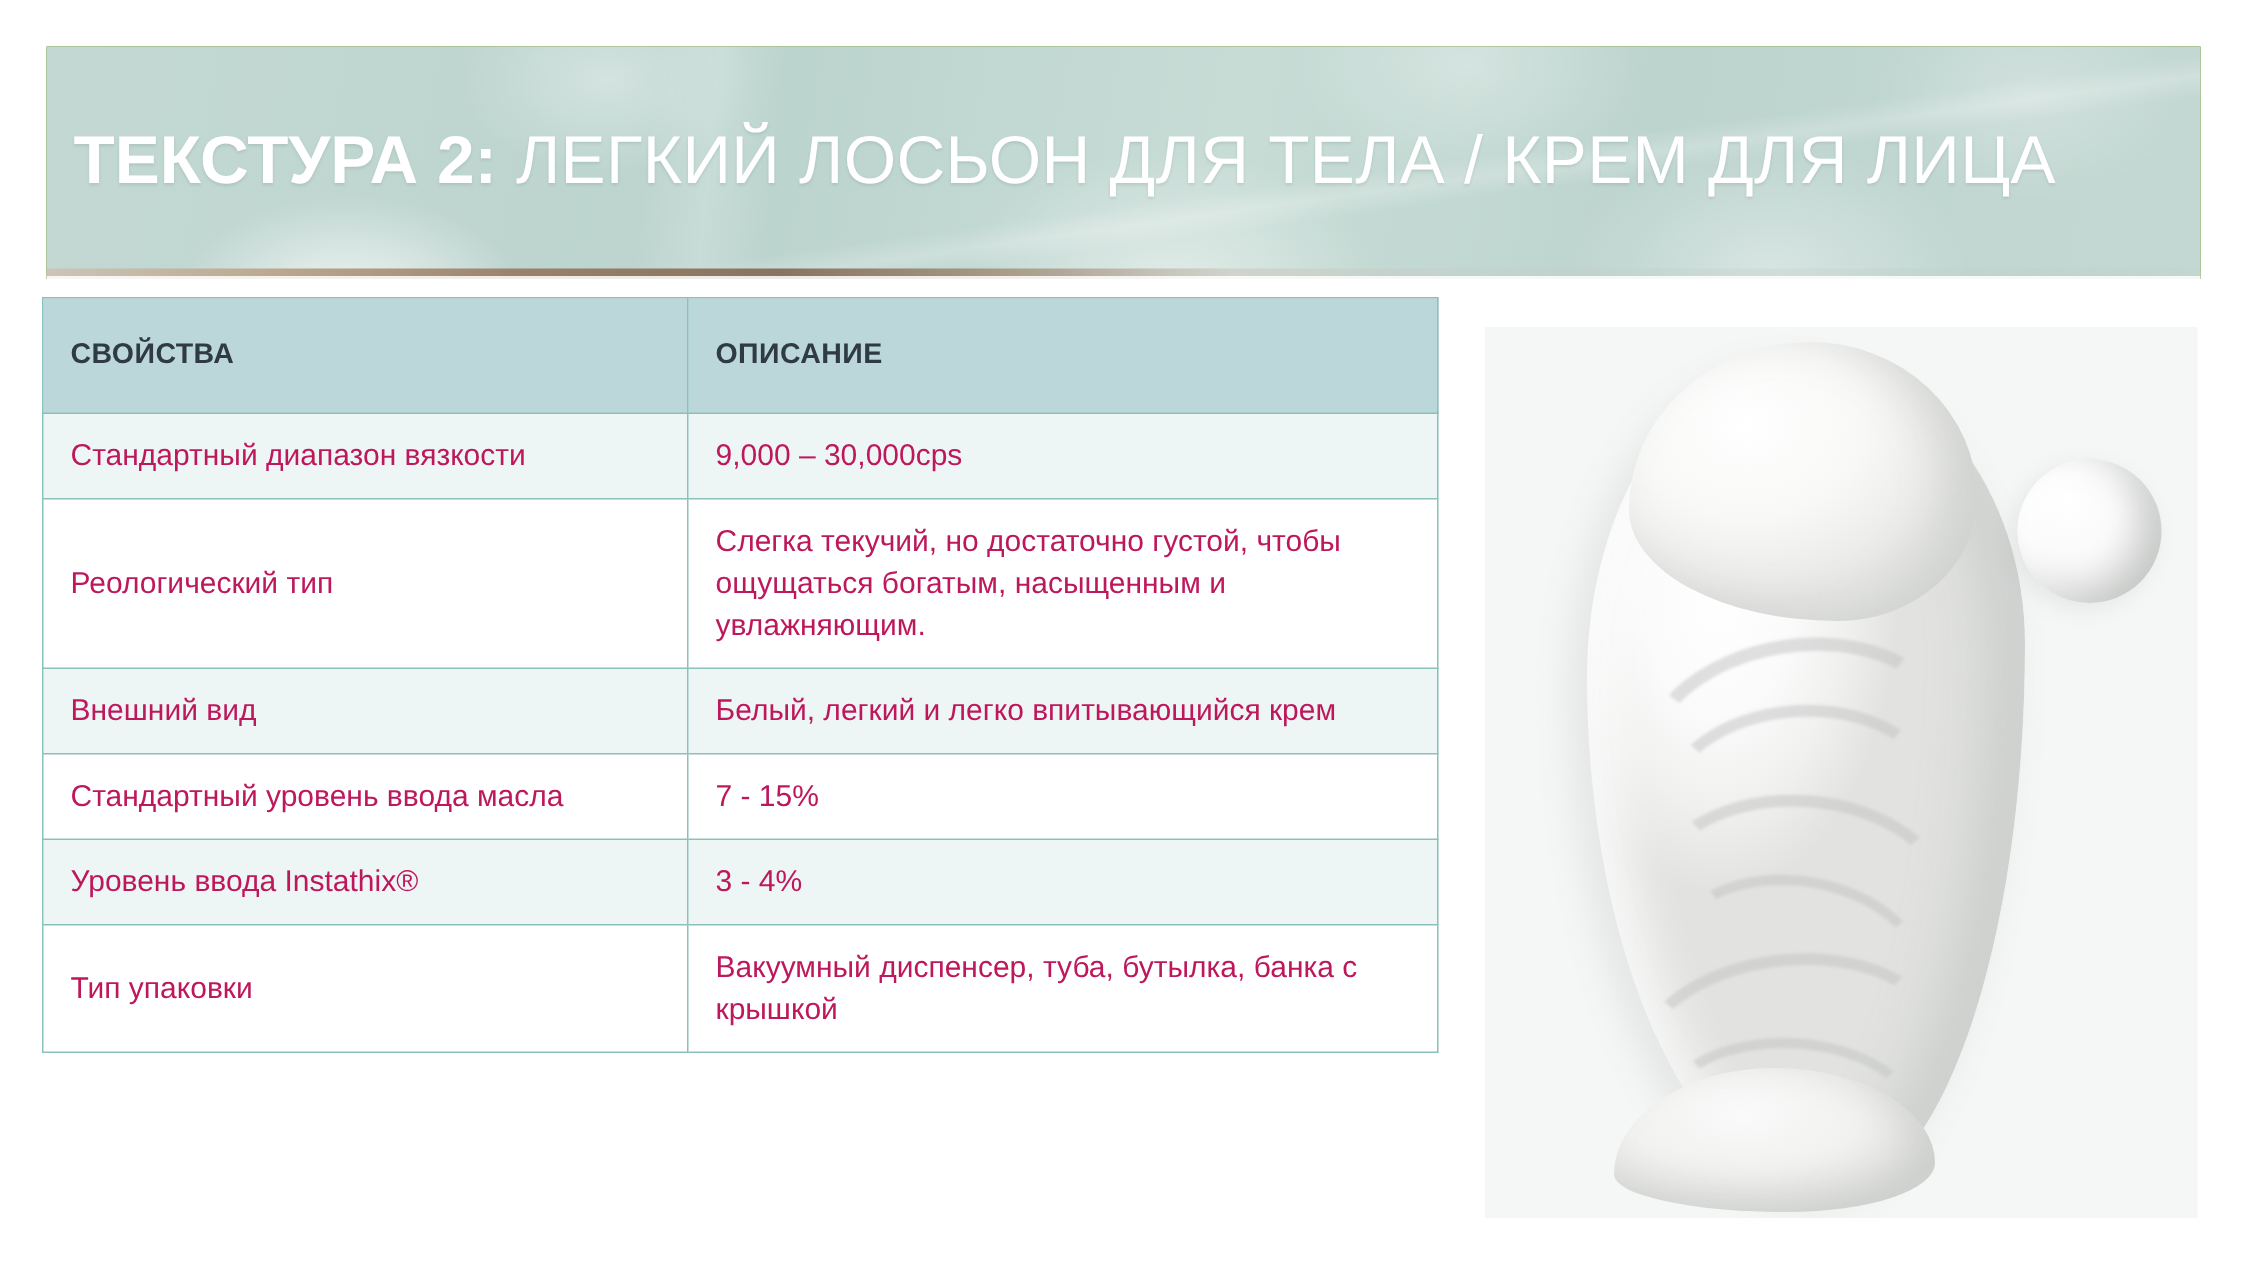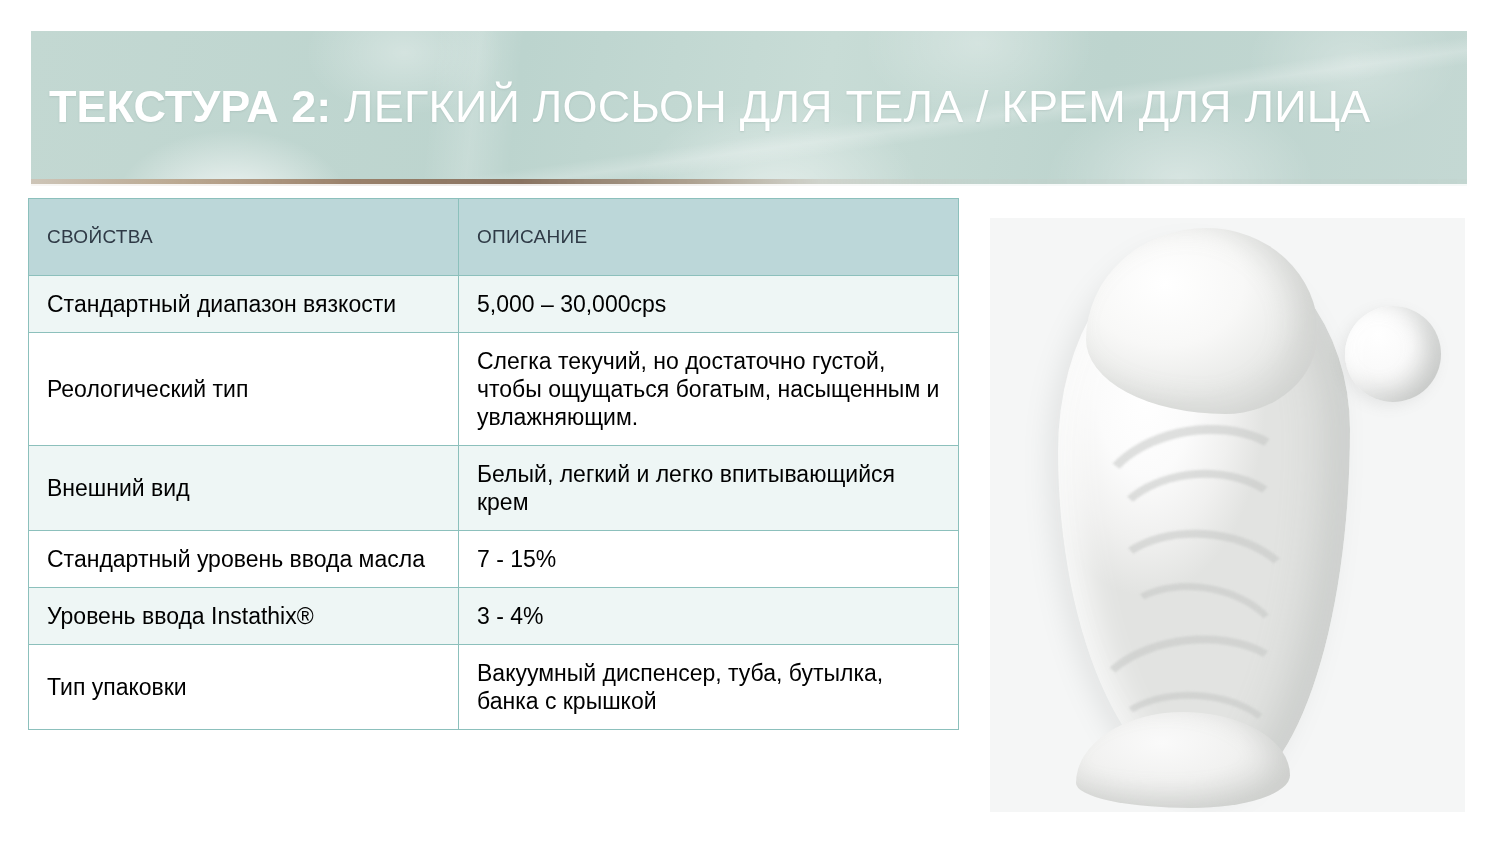--- a/index.html
+++ b/index.html
@@ -103,30 +103,30 @@
   }
   .spec-table col.c1 { width: 430px; }
   .spec-table col.c2 { width: 500px; }
 
   .spec-table th,
   .spec-table td {
     border: 1px solid #8cc0bc;
     padding: 14px 18px;
     vertical-align: middle;
     text-align: left;
-    color: #000000;
-    font-size: 23px;
+    color: #be185d;
+    font-size: 20px;
     line-height: 28px;
     font-weight: 400;
   }
   .spec-table thead th {
     background: #bcd7d9;
     color: #2f3a46;
     font-size: 19px;
-    font-weight: 400;
+    font-weight: 700;
     letter-spacing: 0.3px;
     height: 56px;
     padding-top: 10px;
     padding-bottom: 10px;
   }
   .spec-table tbody tr.alt td {
     background: #eef6f5;
   }
   .spec-table tbody tr.plain td {
     background: #ffffff;
@@ -227,21 +227,21 @@
   </colgroup>
   <thead>
     <tr>
       <th>СВОЙСТВА</th>
       <th>ОПИСАНИЕ</th>
     </tr>
   </thead>
   <tbody>
     <tr class="alt">
       <td>Стандартный диапазон вязкости</td>
-      <td>5,000 – 30,000cps</td>
+      <td>9,000 – 30,000cps</td>
     </tr>
     <tr class="plain">
       <td>Реологический тип</td>
       <td>Слегка текучий, но достаточно густой, чтобы ощущаться богатым, насыщенным и увлажняющим.</td>
     </tr>
     <tr class="alt">
       <td>Внешний вид</td>
       <td>Белый, легкий и легко впитывающийся крем</td>
     </tr>
     <tr class="plain">

